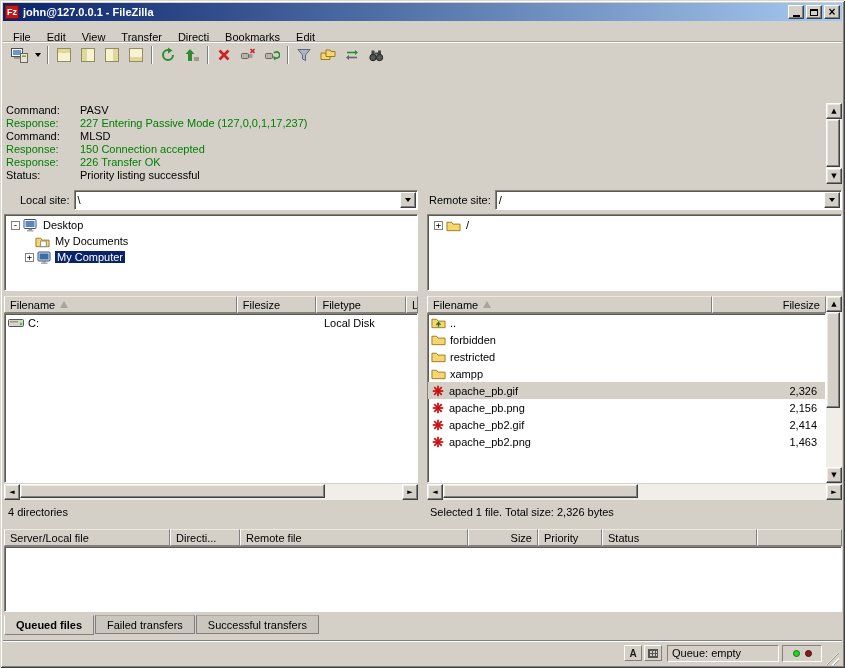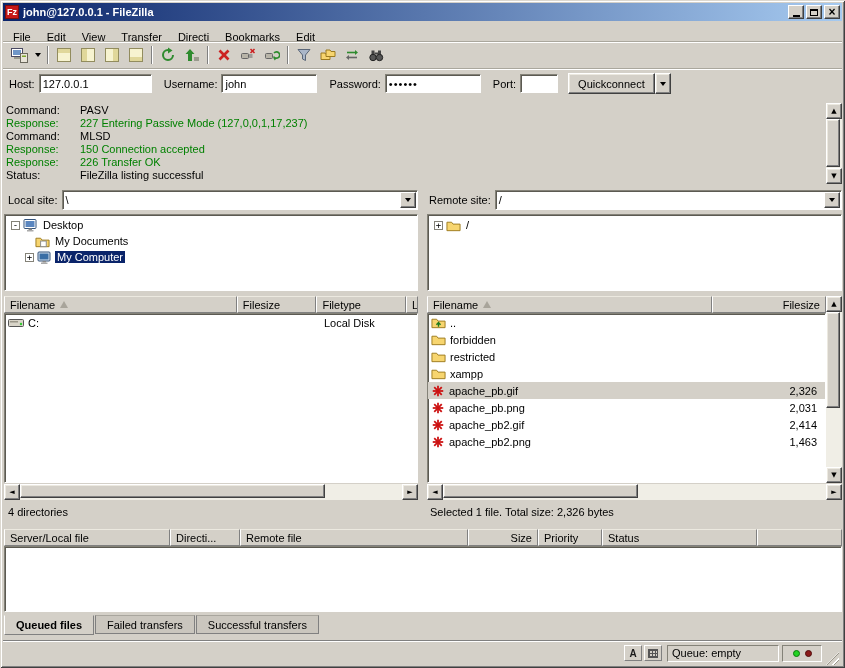--- a/index.html
+++ b/index.html
@@ -272,37 +272,20 @@
       <svg width="17" height="16" viewBox="0 0 17 16">
         <rect x="3.5" y="3.5" width="3" height="5" fill="#444"></rect>
         <rect x="10" y="3.5" width="3" height="5" fill="#444"></rect>
         <rect x="6.5" y="5.5" width="3.5" height="2" fill="#444"></rect>
         <circle cx="5" cy="10.5" r="3.2" fill="#555" stroke="#222"></circle>
         <circle cx="11.5" cy="10.5" r="3.2" fill="#555" stroke="#222"></circle>
       </svg>
     </span>
   </div>
 
-  <div class="abs quickbar">
-    <span class="qlabel">Host:</span>
-    <input class="qinput" style="width: 113px;" value="127.0.0.1">
-    <span class="qgap"></span>
-    <span class="qlabel">Username:</span>
-    <input class="qinput" style="width: 96px;" value="john">
-    <span class="qgap"></span>
-    <span class="qlabel">Password:</span>
-    <input class="qinput" style="width: 96px; letter-spacing: 1px;" value="••••••">
-    <span class="qgap"></span>
-    <span class="qlabel">Port:</span>
-    <input class="qinput" style="width: 38px;" value="">
-    <button class="btn3d qc-btn">Quickconnect</button>
-    <button class="btn3d qc-drop">
-        <span class="darr"></span>
-      </button>
-  </div>
 
   <div class="abs log">
     <div class="logline">
         <span class="lt">Command:</span>
         <span>PASV</span>
       </div>
     <div class="logline green">
         <span class="lt">Response:</span>
         <span>227 Entering Passive Mode (127,0,0,1,17,237)</span>
       </div>
@@ -313,33 +296,33 @@
     <div class="logline green">
         <span class="lt">Response:</span>
         <span>150 Connection accepted</span>
       </div>
     <div class="logline green">
         <span class="lt">Response:</span>
         <span>226 Transfer OK</span>
       </div>
     <div class="logline">
         <span class="lt">Status:</span>
-        <span>FileZilla listing successful</span>
+        <span>Priority listing successful</span>
       </div>
   </div>
   <div class="abs vscroll" style="left:826px;top:103px;height:81px">
     <span class="sbtn">▲</span>
     <span class="strack">
         <span class="sthumb" style="top:0;height:48px"></span>
       </span>
     <span class="sbtn">▼</span>
   </div>
 
   <div class="abs siterow" style="left:4px;width:414px">
-    <span class="qlabel" style="margin-left:4px">Local site:</span>
+    <span class="qlabel" style="margin-left:16px">Local site:</span>
     <span class="combo" style="flex:1">
       <span class="cval">\</span>
       <span class="cbtn">
           <span class="darr"></span>
         </span>
     </span>
   </div>
   <div class="abs siterow" style="left:427px;width:415px">
     <span class="qlabel" style="margin-left:2px">Remote site:</span>
     <span class="combo" style="flex:1">
@@ -512,21 +495,21 @@
                 <g stroke="#cc1111" stroke-width="2">
                   <line x1="8" y1="2" x2="8" y2="14"></line>
                   <line x1="2" y1="8" x2="14" y2="8"></line>
                   <line x1="3.7" y1="3.7" x2="12.3" y2="12.3"></line>
                   <line x1="12.3" y1="3.7" x2="3.7" y2="12.3"></line>
                 </g>
               </svg>
         </span>
             <span>apache_pb.png</span>
           </span>
-        <span class="rsize">2,031</span>
+        <span class="rsize">2,156</span>
       </div>
 
       <div class="frow">
         <span class="rname">
             <span class="fic">
           <svg width="14" height="14" viewBox="0 0 16 16">
                 <g stroke="#cc1111" stroke-width="2">
                   <line x1="8" y1="2" x2="8" y2="14"></line>
                   <line x1="2" y1="8" x2="14" y2="8"></line>
                   <line x1="3.7" y1="3.7" x2="12.3" y2="12.3"></line>

